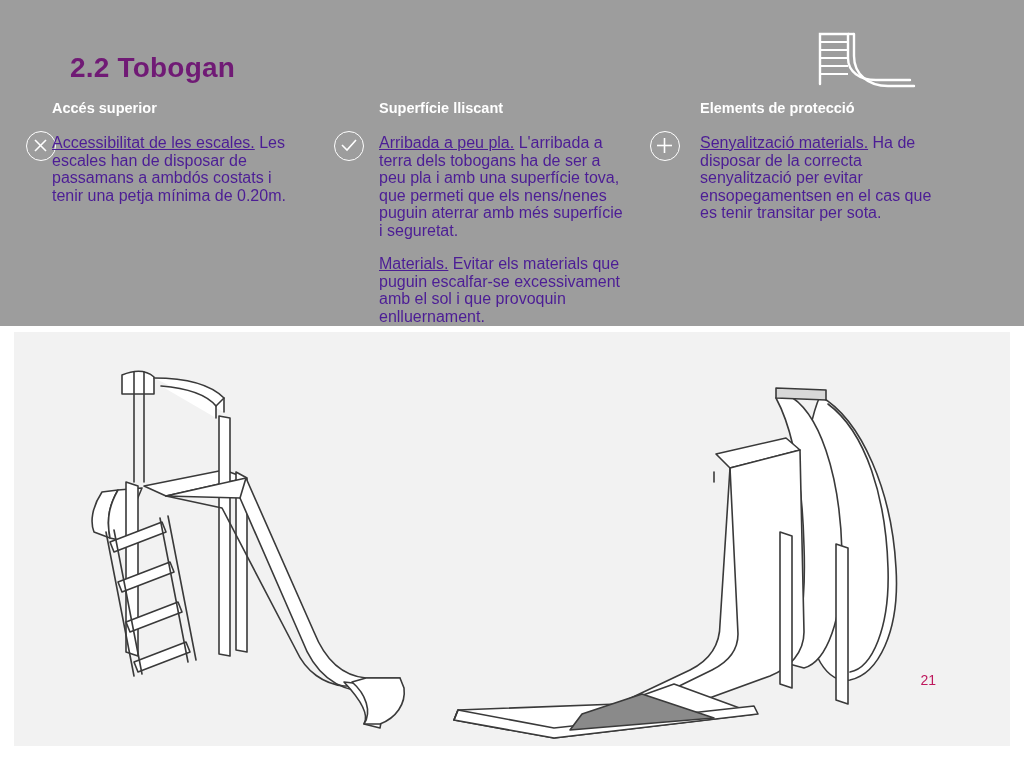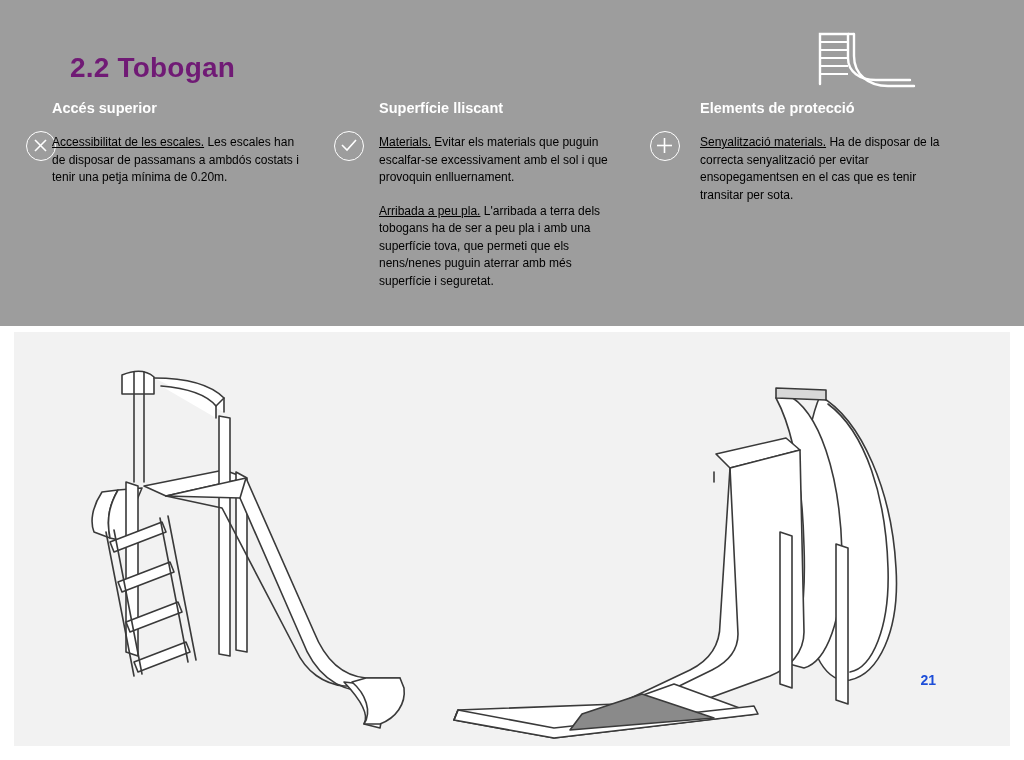--- a/index.html
+++ b/index.html
@@ -52,23 +52,23 @@
   .col-3 { left: 694px; width: 250px; margin-left: 6px; }
 
   .col-head {
     font-size: 14.5px;
     font-weight: bold;
     color: #ffffff;
     margin: 0 0 18px 0;
     white-space: nowrap;
   }
   .col-body {
-    font-size: 12px;
+    font-size: 16px;
     line-height: 17.5px;
-    color: #000000;
+    color: #4c1d95;
   }
   .para { margin: 0 0 16px 0; }
   .para:last-child { margin-bottom: 0; }
   .lead { text-decoration: underline; }
 
   .badge {
     position: absolute;
     width: 30px;
     height: 30px;
     border-radius: 50%;
@@ -86,22 +86,22 @@
     top: 332px;
     width: 996px;
     height: 414px;
     background: #f2f2f2;
   }
   .page-number {
     position: absolute;
     right: 74px;
     bottom: 58px;
     font-size: 14px;
-    font-weight: bold;
-    color: #1d4ed8;
+    font-weight: normal;
+    color: #be185d;
   }
   .fig-svg { position: absolute; left: 0; top: 0; }
 </style>
 </head>
 <body>
 
 <div class="page">
 
   <div class="top-band">
 
@@ -141,22 +141,22 @@
     <div class="col col-1">
       <div class="col-head">Accés superior</div>
       <div class="col-body">
         <p class="para"><span class="lead">Accessibilitat de les escales.</span><span> Les escales han de disposar de passamans a ambdós costats i tenir una petja mínima de 0.20m.</span></p>
       </div>
     </div>
 
     <div class="col col-2">
       <div class="col-head">Superfície lliscant</div>
       <div class="col-body">
+        <p class="para"><span class="lead">Arribada a peu pla.</span><span> L'arribada a terra dels tobogans ha de ser a peu pla i amb una superfície tova, que permeti que els nens/nenes puguin aterrar amb més superfície i seguretat.</span></p>
         <p class="para"><span class="lead">Materials.</span><span> Evitar els materials que puguin escalfar-se excessivament amb el sol i que provoquin enlluernament.</span></p>
-        <p class="para"><span class="lead">Arribada a peu pla.</span><span> L'arribada a terra dels tobogans ha de ser a peu pla i amb una superfície tova, que permeti que els nens/nenes puguin aterrar amb més superfície i seguretat.</span></p>
       </div>
     </div>
 
     <div class="col col-3">
       <div class="col-head">Elements de protecció</div>
       <div class="col-body">
         <p class="para"><span class="lead">Senyalització materials.</span><span> Ha de disposar de la correcta senyalització per evitar ensopegamentsen en el cas que es tenir transitar per sota.</span></p>
       </div>
     </div>
 

